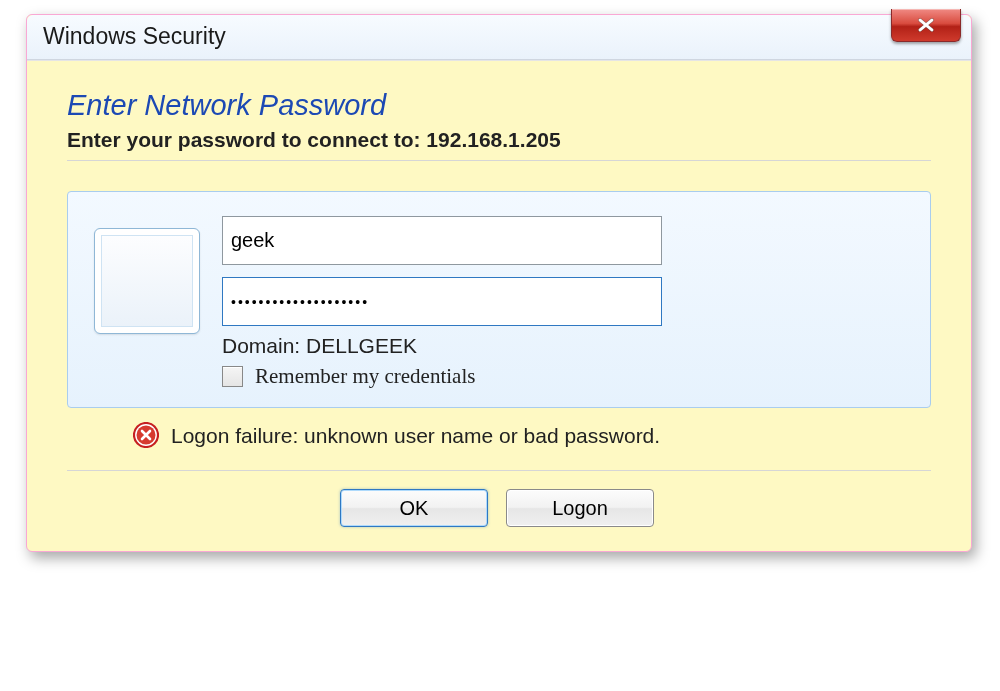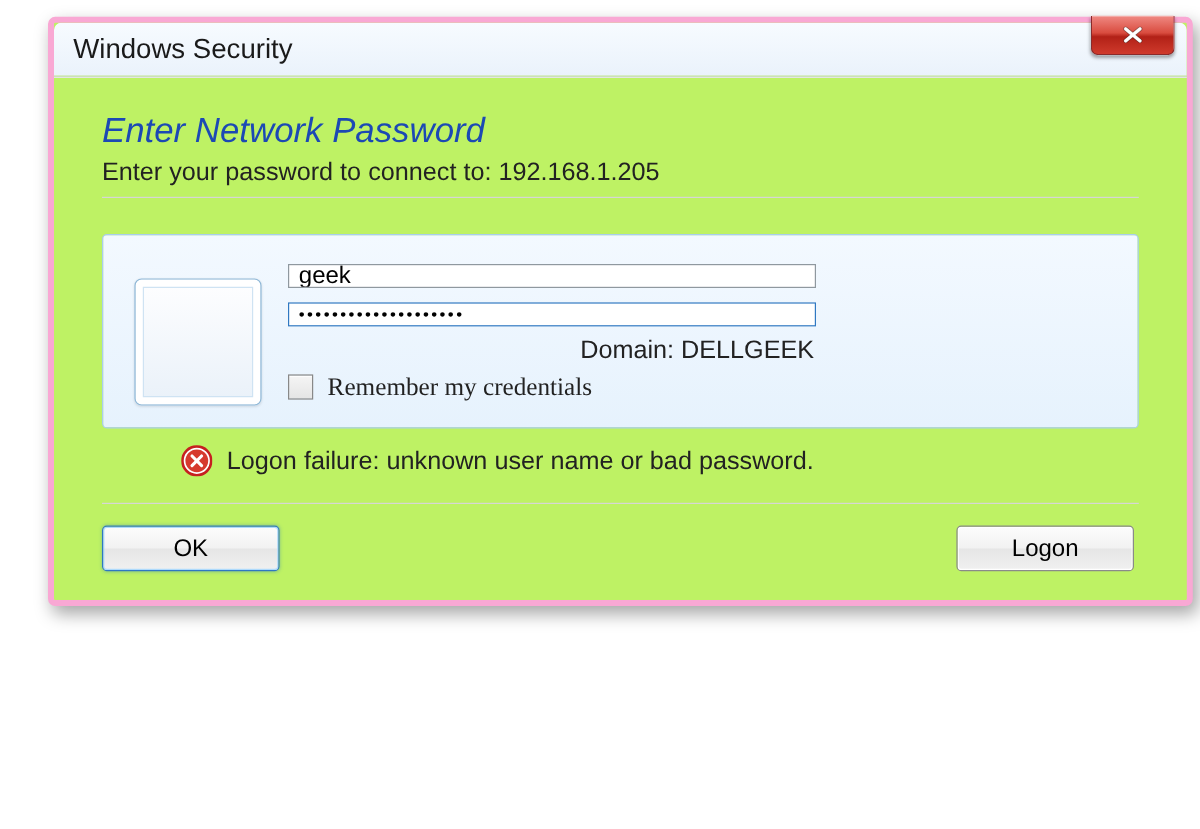--- a/index.html
+++ b/index.html
@@ -7,27 +7,27 @@
     padding: 0;
     width: 1000px;
     height: 691px;
     background: #ffffff;
     font-family: "Segoe UI", Tahoma, sans-serif;
     font-size: 15px;
     color: #000;
   }
   .dialog {
     position: absolute;
-    left: 40px;
+    left: 26px;
     top: 14px;
     width: 944px;
-    border: 5px solid #f9a8d4;
+    border: 1px solid #f9a8d4;
     border-radius: 6px;
     box-shadow: 4px 6px 14px rgba(0,0,0,0.35);
-    background: #bef264;
+    background: #fef9c3;
   }
   .titlebar {
     position: relative;
     height: 44px;
     border-bottom: 1px solid #cfd6e0;
     background: linear-gradient(#f7fbff, #eaf2fb);
     border-radius: 6px 6px 0 0;
   }
   .title-text {
     position: absolute;
@@ -60,20 +60,21 @@
   .heading {
     font-size: 29px;
     color: #1c49b4;
     margin-bottom: 6px;
     font-style: italic;
   }
   .subheading {
     font-size: 21px;
     color: #222;
     margin-bottom: 2px;
+    font-weight: bold;
   }
   .rule {
     border: none;
     border-top: 1px solid #d6d6d6;
     margin: 8px 0 30px 0;
   }
   .cred-box {
     border: 1px solid #a9cdee;
     border-radius: 4px;
     background: linear-gradient(#f3f9ff, #e6f2fd);
@@ -88,21 +89,21 @@
     margin-right: 22px;
     border: 1px solid #8fb7d6;
     border-radius: 6px;
     background: linear-gradient(#fefeff, #e9f1f9);
     box-shadow: inset 0 0 0 6px #ffffff, inset 0 0 0 7px #cfe3f3, 0 1px 2px rgba(0,0,0,0.1);
     flex: 0 0 auto;
   }
   .fields { flex: 1 1 auto; }
   .tbox {
     width: 440px;
-    height: 20px;
+    height: 49px;
     font-family: inherit;
     font-size: 20px;
     padding: 2px 8px;
     border: 1px solid #8f989f;
     background: #fff;
     outline: none;
     display: block;
     box-sizing: border-box;
   }
   .tbox-user { margin-bottom: 12px; }
@@ -110,21 +111,20 @@
     border-color: #2f78c2;
     letter-spacing: 2px;
     font-family: Verdana, sans-serif;
     font-size: 14px;
     margin-bottom: 8px;
   }
   .domain-line {
     font-size: 21px;
     color: #222;
     margin-bottom: 6px;
-    text-align: center;
   }
   .remember-row {
     display: flex;
     align-items: center;
     font-size: 21px;
     color: #222;
     font-family: Liberation Serif, serif;
   }
   .cb {
     width: 19px;
@@ -147,21 +147,21 @@
     margin-right: 12px;
     flex: 0 0 auto;
   }
   .sep2 {
     border: none;
     border-top: 1px solid #d6d6d6;
     margin: 22px 0 18px 0;
   }
   .btn-row {
     display: flex;
-    justify-content: space-between;
+    justify-content: center;
     gap: 18px;
     padding-right: 4px;
   }
   .btn {
     width: 148px;
     height: 38px;
     font-family: inherit;
     font-size: 20px;
     border: 1px solid #8a8a8a;
     border-radius: 4px;

